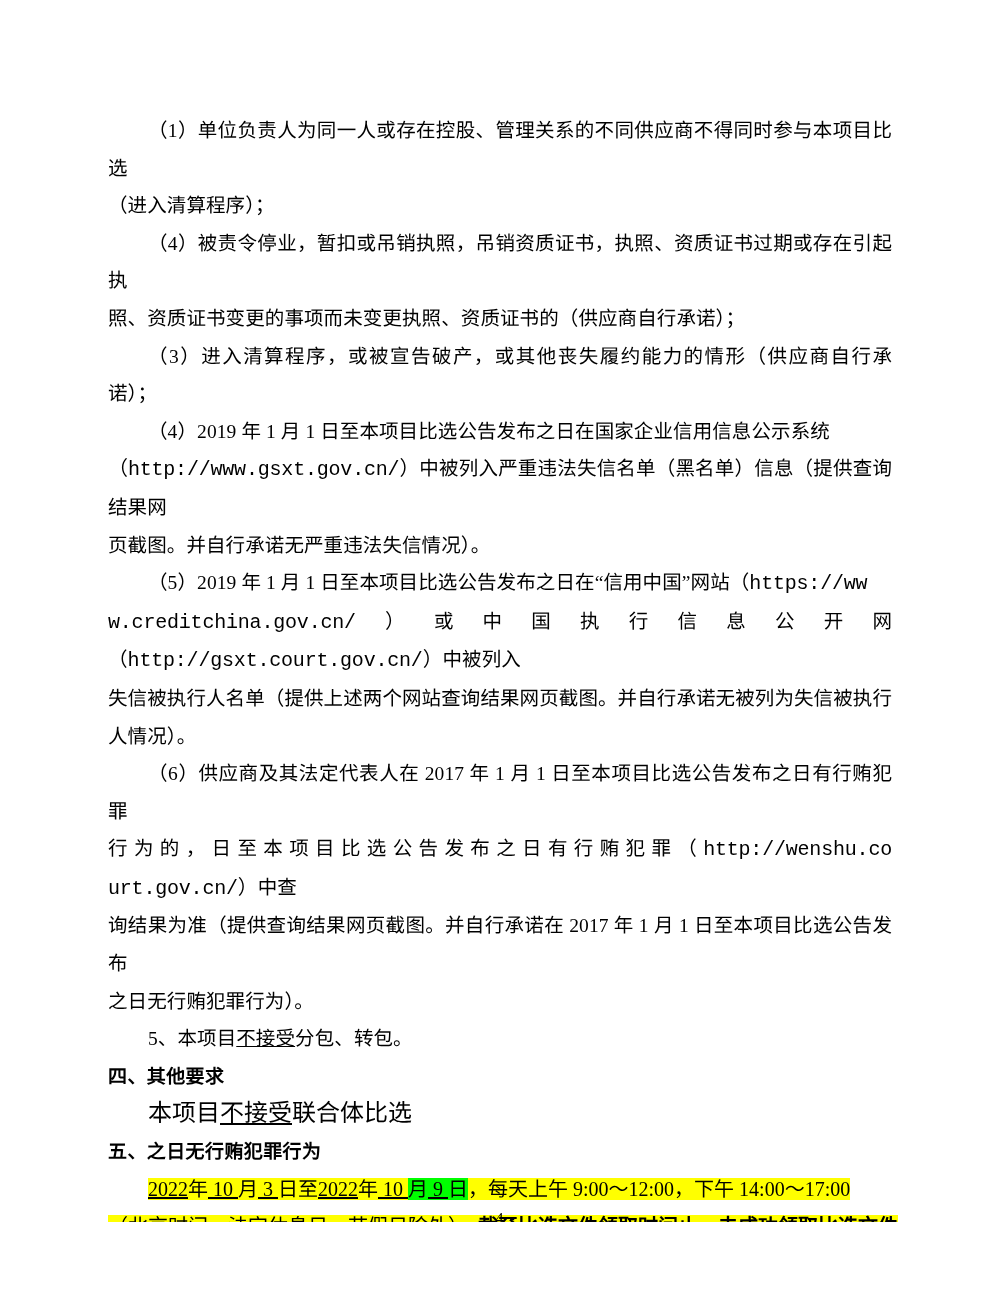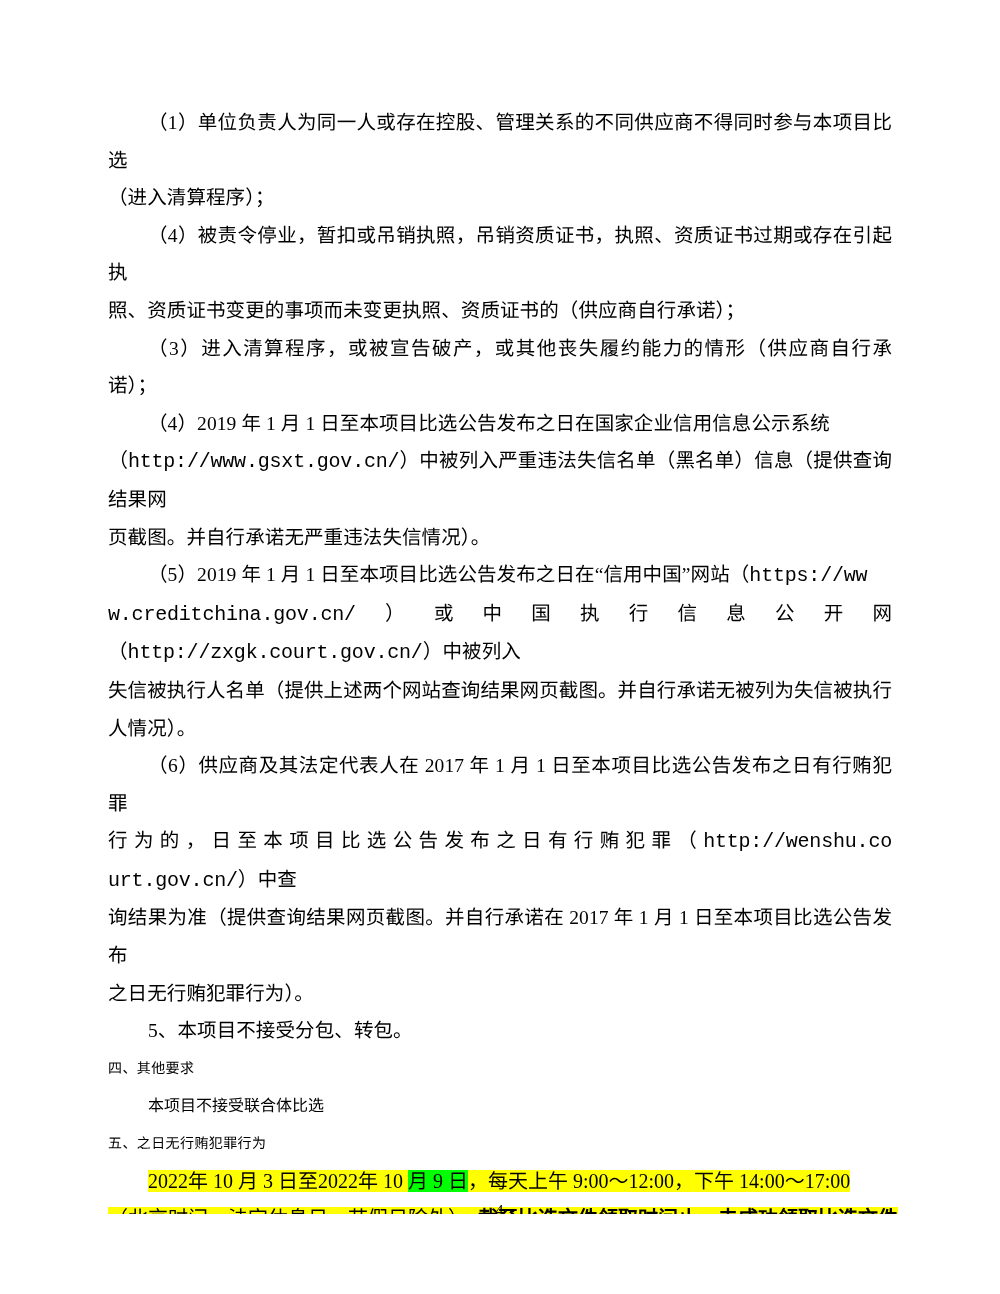--- a/index.html
+++ b/index.html
@@ -10,21 +10,21 @@
   }
   body {
     font-family: "Liberation Serif", "DejaVu Serif", serif;
     color: #000000;
     -webkit-font-smoothing: antialiased;
   }
   .page {
     position: relative;
     width: 1000px;
     height: 1214px;
-    margin: 0 auto;
+    margin: 8px auto;
     background: #ffffff;
     overflow: hidden;
     box-sizing: border-box;
   }
   .content {
     position: absolute;
     left: 108px;
     top: 104px;
     width: 784px;
   }
@@ -34,33 +34,33 @@
     line-height: 37.6px;
     text-align: justify;
     text-justify: inter-ideograph;
     margin: 0;
     letter-spacing: 0.1px;
   }
   .para.indent {
     text-indent: 40px;
   }
   .heading {
-    font-size: 14px;
+    font-size: 19px;
     line-height: 37.6px;
-    font-weight: normal;
+    font-weight: bold;
     margin: 0;
     letter-spacing: 0.4px;
   }
   .sub {
-    font-size: 16px;
+    font-size: 24px;
     line-height: 37.6px;
     margin: 0;
     text-indent: 40px;
   }
-  .u { }
+  .u { text-decoration: underline; }
   .b { font-weight: bold; }
   .mono {
     font-family: "Liberation Mono", "DejaVu Sans Mono", monospace;
     font-size: 20px;
     letter-spacing: -0.2px;
   }
   .num {
     font-family: "Liberation Serif", serif;
   }
   .hl-yellow {
@@ -100,21 +100,21 @@
     <p class="para indent">（4）被责令停业，暂扣或吊销执照，吊销资质证书，执照、资质证书过期或存在引起执</p>
     <p class="para">照、资质证书变更的事项而未变更执照、资质证书的（供应商自行承诺）；</p>
 
     <p class="para indent">（3）进入清算程序，或被宣告破产，或其他丧失履约能力的情形（供应商自行承诺）；</p>
 
     <p class="para indent">（4）2019 年 1 月 1 日至本项目比选公告发布之日在国家企业信用信息公示系统</p>
     <p class="para"><span class="mono">（http://www.gsxt.gov.cn/）</span><span>中被列入严重违法失信名单（黑名单）信息（提供查询结果网</span></p>
     <p class="para">页截图。并自行承诺无严重违法失信情况）。</p>
 
     <p class="para indent"><span>（5）2019 年 1 月 1 日至本项目比选公告发布之日在“信用中国”网站（</span><span class="mono">https://ww</span></p>
-    <p class="para"><span class="mono">w.creditchina.gov.cn/）</span><span>或中国执行信息公开网（</span><span class="mono">http://zxgk.court.gov.cn/）</span><span>中被列入</span></p>
+    <p class="para"><span class="mono">w.creditchina.gov.cn/）</span><span>或中国执行信息公开网（</span><span class="mono">http://gsxt.court.gov.cn/）</span><span>中被列入</span></p>
     <p class="para">失信被执行人名单（提供上述两个网站查询结果网页截图。并自行承诺无被列为失信被执行</p>
     <p class="para">人情况）。</p>
 
     <p class="para indent">（6）供应商及其法定代表人在 2017 年 1 月 1 日至本项目比选公告发布之日有行贿犯罪</p>
     <p class="para"><span>行为的，日至本项目比选公告发布之日有行贿犯罪（</span><span class="mono">http://wenshu.co urt.gov.cn/）</span><span>中查</span></p>
     <p class="para">询结果为准（提供查询结果网页截图。并自行承诺在 2017 年 1 月 1 日至本项目比选公告发布</p>
     <p class="para">之日无行贿犯罪行为）。</p>
 
     <p class="para indent"><span>5、本项目</span><span class="u">不接受</span><span>分包、转包。</span></p>
 

